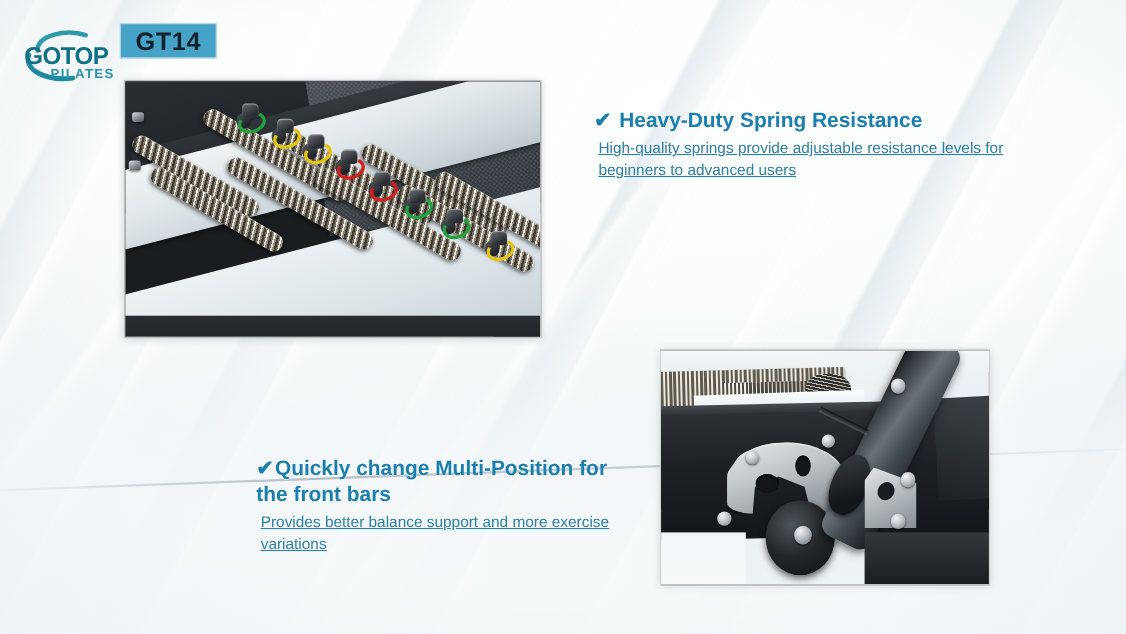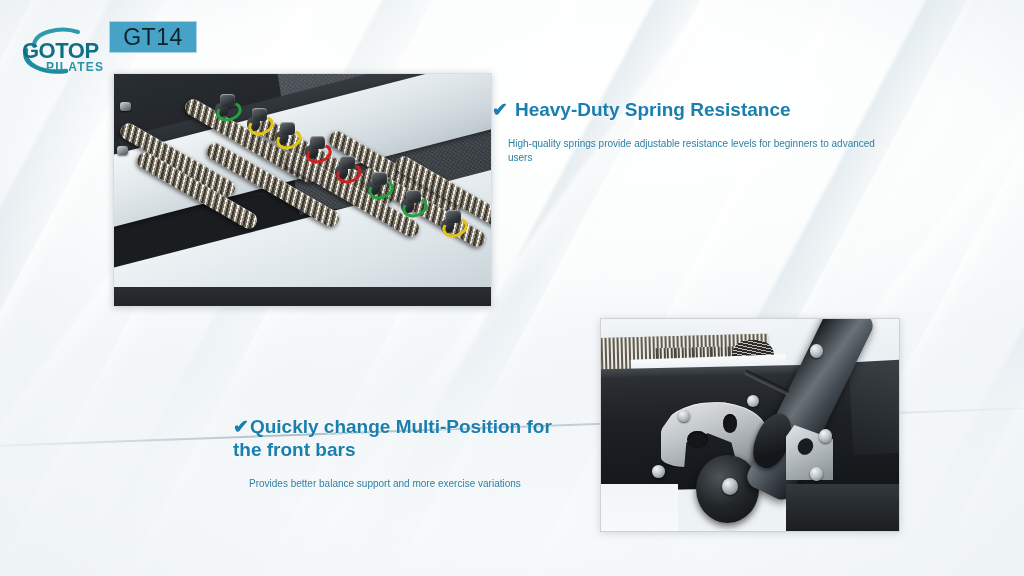--- a/index.html
+++ b/index.html
@@ -95,20 +95,21 @@
     position: absolute;
     left: 109px;
     top: 21px;
     width: 88px;
     height: 32px;
     background: #46a2c6;
     box-shadow: 0 0 0 1px rgba(255,255,255,.55) inset;
     display: flex;
     align-items: center;
     justify-content: center;
+    font-weight: bold;
   }
   .badge-text {
     font-size: 23px;
     color: #10232c;
     letter-spacing: .5px;
     line-height: 1;
     font-family: "Liberation Sans", sans-serif;
   }
 
   
@@ -396,45 +397,46 @@
   .bp-shelf {
     position: absolute;
     left: 10%; top: 18%;
     width: 52%; height: 10%;
     background: linear-gradient(to bottom, #fafcfd, #dfe6ea);
     transform: rotate(-2deg);
   }
 
   
   .feature { position: absolute; }
-  #feature-1 { left: 492px; top: 98px; width: 400px; }
+  #feature-1 { left: 540px; top: 98px; width: 400px; }
   #feature-2 { left: 233px; top: 415px; width: 345px; }
 
   .f-head {
     font-size: 19px;
     font-weight: bold;
     color: #1a7fae;
     line-height: 1.22;
     margin: 0 0 2px 0;
     text-shadow: 0 1px 0 rgba(255,255,255,.6);
   }
   .f-check {
     display: inline-block;
     color: #1a7fae;
     font-size: 19px;
     font-weight: bold;
   }
   #feature-1 .f-check { margin-right: 7px; }
   #feature-2 .f-check { margin-right: 1px; }
   .f-body {
-    font-size: 10px;
+    font-size: 14px;
     color: #2d7fa4;
     line-height: 1.42;
-    margin: 16px;
+    margin: 4px;
     text-shadow: 0 1px 0 rgba(255,255,255,.55);
+    text-decoration: underline;
   }
 </style>
 </head>
 <body>
 
 <div id="slide">
 
   <div class="bg-base"></div>
   <div class="bg-streaks"></div>
   <div class="bg-streaks2"></div>

